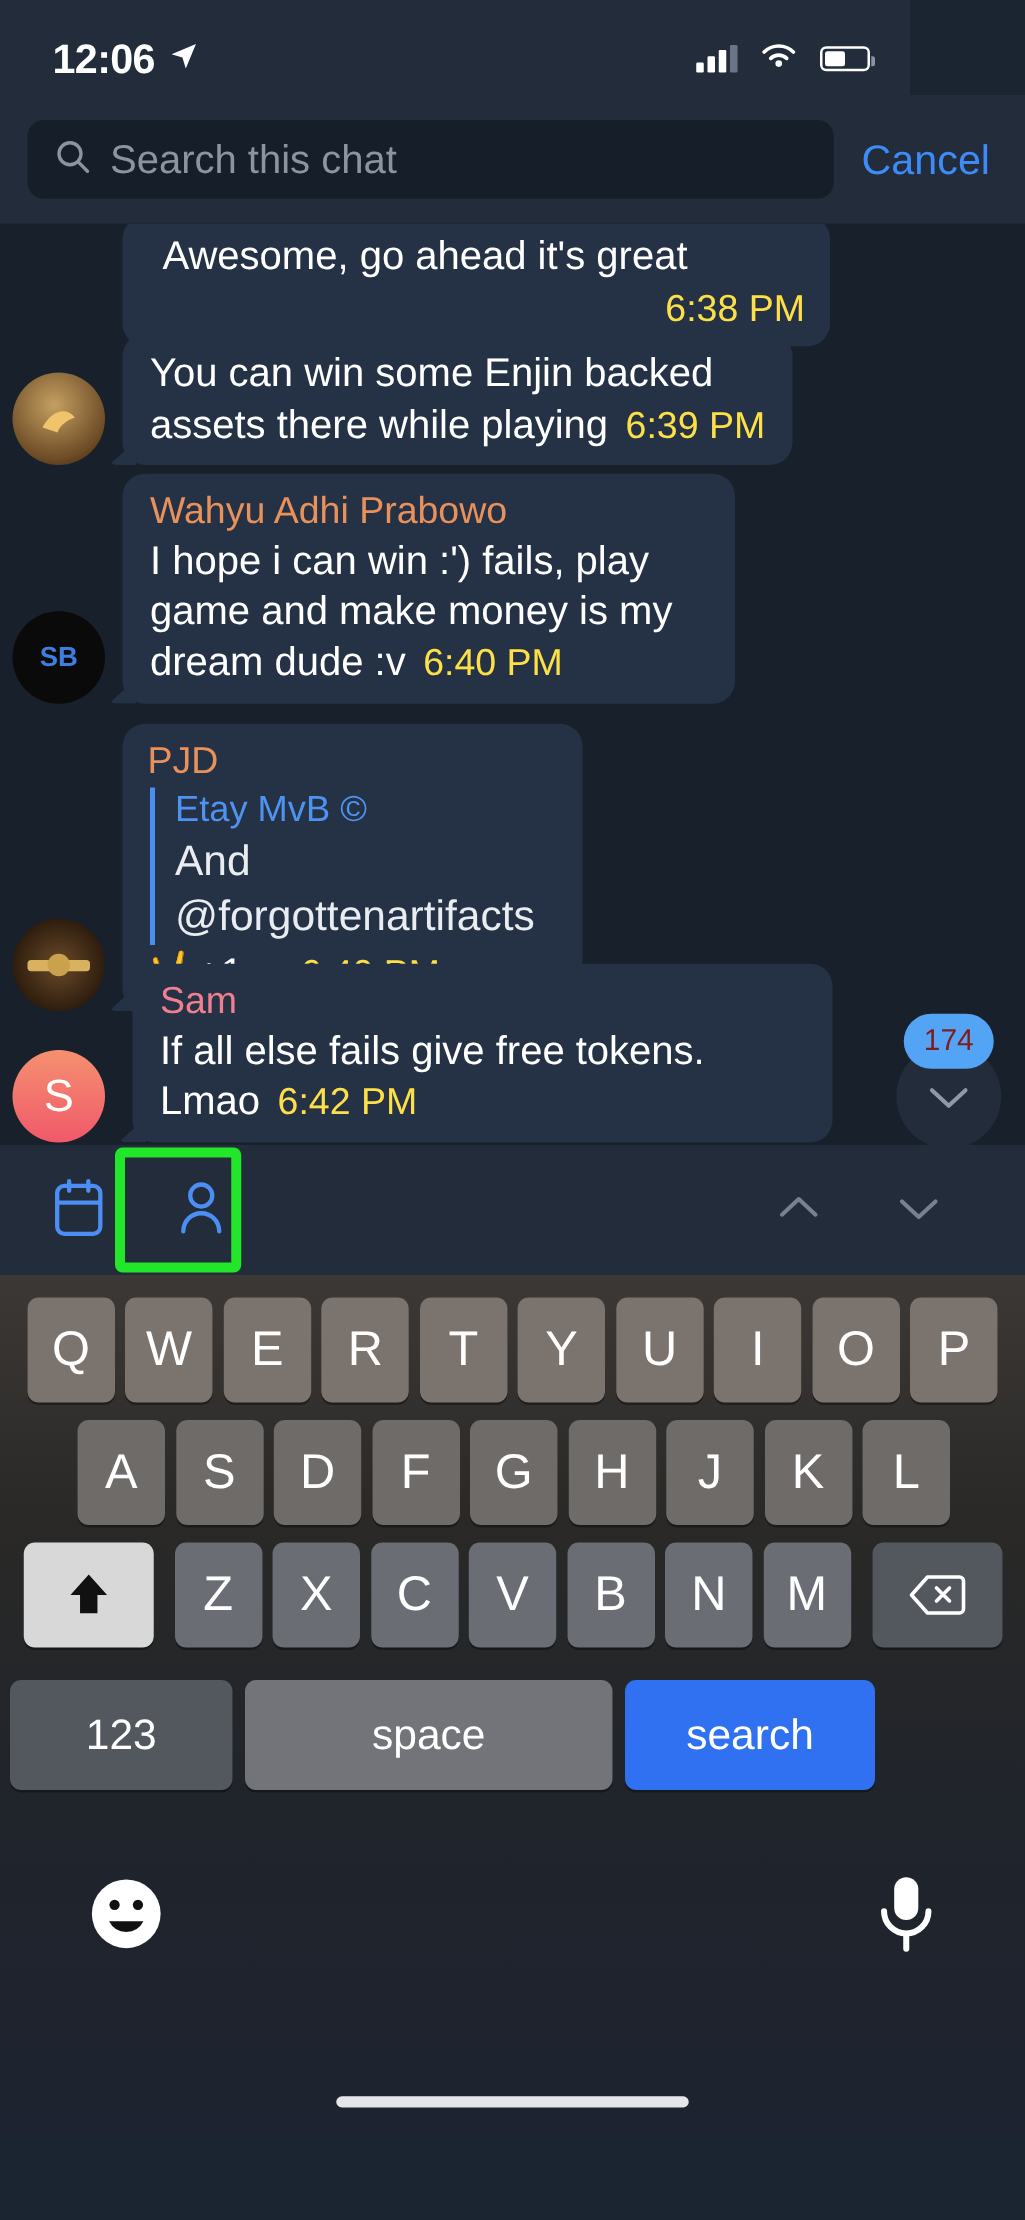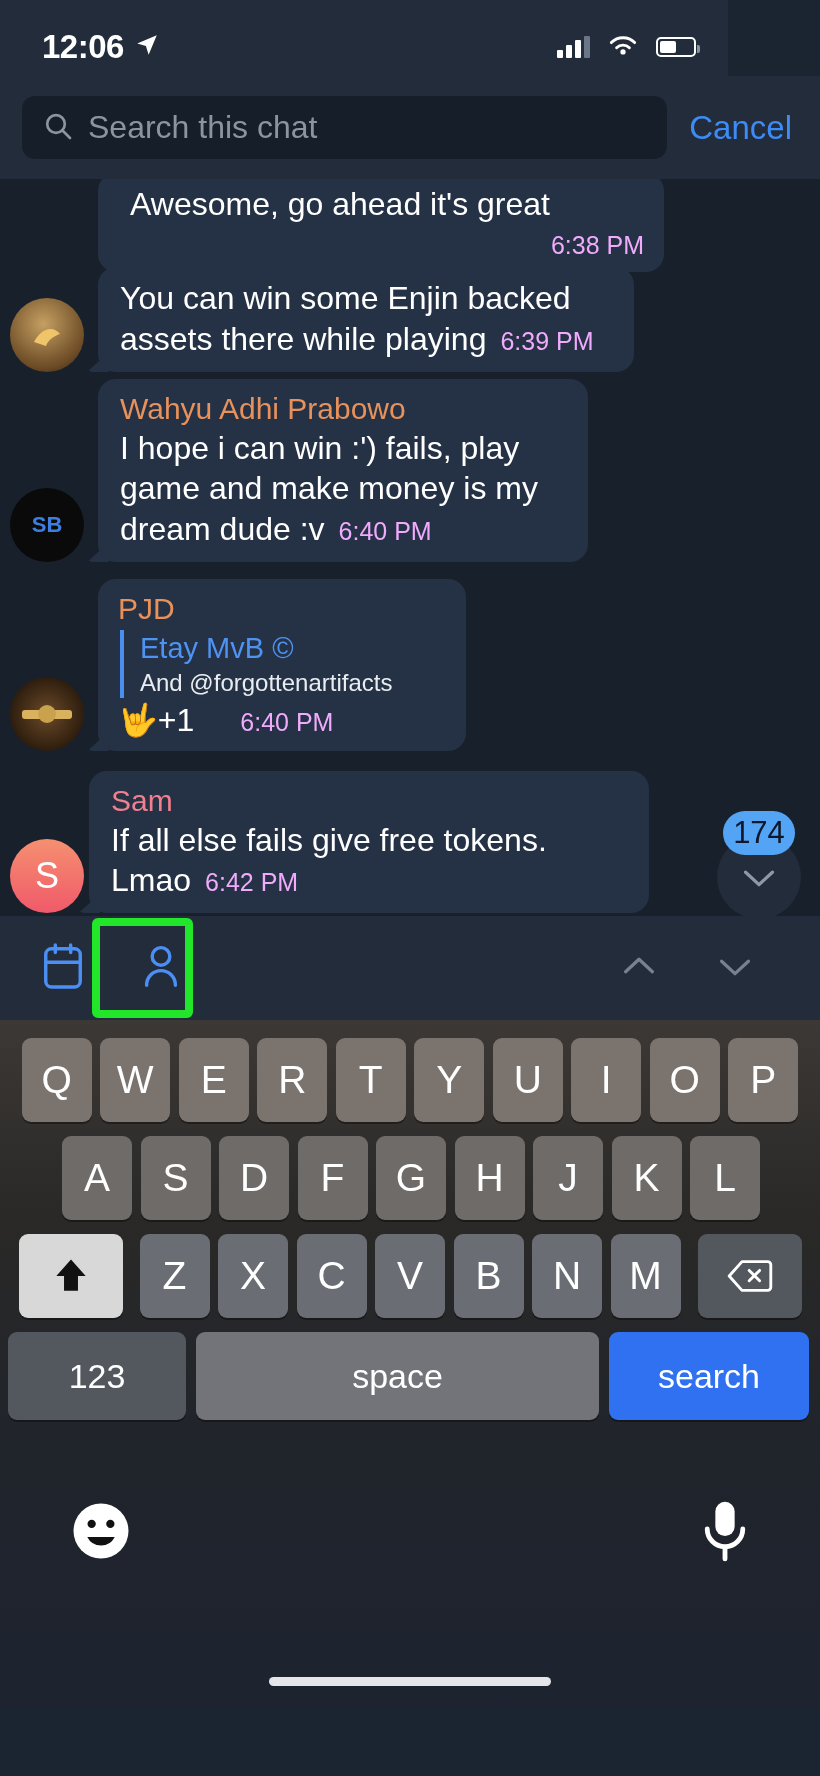--- a/index.html
+++ b/index.html
@@ -56,33 +56,33 @@
            font-size:36px; color:#fff; font-weight:500;}
   .bubble{ background:#253245; border-radius:18px; padding:11px 20px 12px 22px;
            position:relative; max-width:600px; }
   .bubble.tail::after{
     content:""; position:absolute; left:-11px; bottom:0; width:22px; height:20px;
     background:#253245; clip-path:polygon(100% 0,100% 100%,0 100%);
     border-bottom-left-radius:6px;
   }
   .sender{ font-size:30px; font-weight:500; line-height:1.25; }
   .mtext{ color:#fff; font-size:32px; line-height:1.28; }
-  .mtime{ color:#f0abfc; font-size:25px; }
+  .mtime{ color:#fde047; font-size:30px; }
 
   .replyquote{ border-left:4px solid #4a8ef0; padding-left:16px; margin:2px 0 0 2px;}
   .reply-name{ color:#4f93f2; font-size:29px; line-height:1.3; }
-  .reply-text{ color:#e9edf2; font-size:24px; line-height:1.3; }
+  .reply-text{ color:#e9edf2; font-size:34px; line-height:1.3; }
 
   
   .scrollwrap{ position:absolute; right:19px; top:656px; width:84px; height:84px; }
   .scrollbtn{ position:absolute; left:0; top:0; width:84px; height:84px;
               border-radius:50%; background:#222c3b;
               display:flex; align-items:center; justify-content:center;}
   .unread{ position:absolute; left:6px; top:-24px; min-width:72px; height:44px;
-           background:#53a4f5; border-radius:22px; color:#0f172a; font-size:31px;
+           background:#53a4f5; border-radius:22px; color:#7f1d1d; font-size:24px;
            display:flex; align-items:center; justify-content:center; padding:0 10px; }
 
   
   .toolbar{ position:absolute; top:916px; left:0; width:820px; height:104px;
             background:#222c3b; display:flex; align-items:center; padding:0 40px;}
   .tb-left{ display:flex; align-items:center; gap:44px; }
   .tb-right{ margin-left:auto; display:flex; align-items:center; gap:50px; padding-right:22px;}
   .hl{ position:absolute; left:92px; top:918px; width:101px; height:100px;
        border:8px solid #22e62a; border-radius:6px; pointer-events:none; }
 
@@ -95,21 +95,21 @@
         box-shadow:0 2px 0 rgba(0,0,0,.35);}
   .krow1{ position:absolute; top:18px; left:6px; width:808px; gap:8.5px;}
   .krow1 .key{ width:70px; height:84px; background:#7b736d; }
   .krow2{ position:absolute; top:116px; left:44px; width:734px; gap:8.5px;}
   .krow2 .key{ width:70px; height:84px; background:#6f6b69; }
   .krow3{ position:absolute; top:214px; left:6px; width:808px; gap:8.5px;}
   .krow3 .key{ width:70px; height:84px; background:#6a6e74; }
   .key.wide{ width:104px; }
   .key.shift{ background:#d8d8d8; }
   .key.del{ background:#53575e; }
-  .krow4{ position:absolute; top:312px; left:8px; width:801px; gap:10px;}
+  .krow4{ position:absolute; top:324px; left:8px; width:692px; gap:10px;}
   .krow4 .key{ height:88px; font-size:34px; }
   .key.num{ width:178px; background:#53575e; }
   .key.space{ flex:1; background:#727479; }
   .key.search{ width:200px; background:#2f71f0; }
 
   .bottombar{ position:absolute; top:428px; left:0; width:820px; height:170px;
               display:flex; align-items:center; justify-content:space-between;
               padding:0 68px; }
   .homeind{ position:absolute; left:50%; transform:translateX(-50%); bottom:22px;
             width:282px; height:9px; border-radius:5px; background:#e4e6ea; }
@@ -205,21 +205,21 @@
           <div class="reply-text">And @forgottenartifacts</div>
         </div>
         <div class="mtext" style="margin-top:2px;"><span>🤟+1</span><span class="mtime" style="margin-left:46px;">6:40 PM</span></div>
       </div>
     </div>
 
     <div class="msgrow" style="top:592px; left:10px;">
       <div class="avatar" style="background:linear-gradient(180deg,#f59070,#f0596a);">
         <span>S</span>
       </div>
-      <div class="bubble tail" style="width:560px; margin-left:5px;">
+      <div class="bubble tail" style="width:560px; margin-left:22px;">
         <div class="sender" style="color:#f07f8f;">Sam</div>
         <div class="mtext"><span>If all else fails give free tokens. Lmao</span><span class="mtime" style="margin-left:14px;">6:42 PM</span></div>
       </div>
     </div>
 
     <div class="scrollwrap">
       <div class="scrollbtn">
         <svg width="46" height="46" viewBox="0 0 24 24">
           <path d="M5 9.5 12 16l7-6.5" stroke="#8e98a6" stroke-width="1.7" fill="none" stroke-linecap="round" stroke-linejoin="round"></path>
         </svg>

